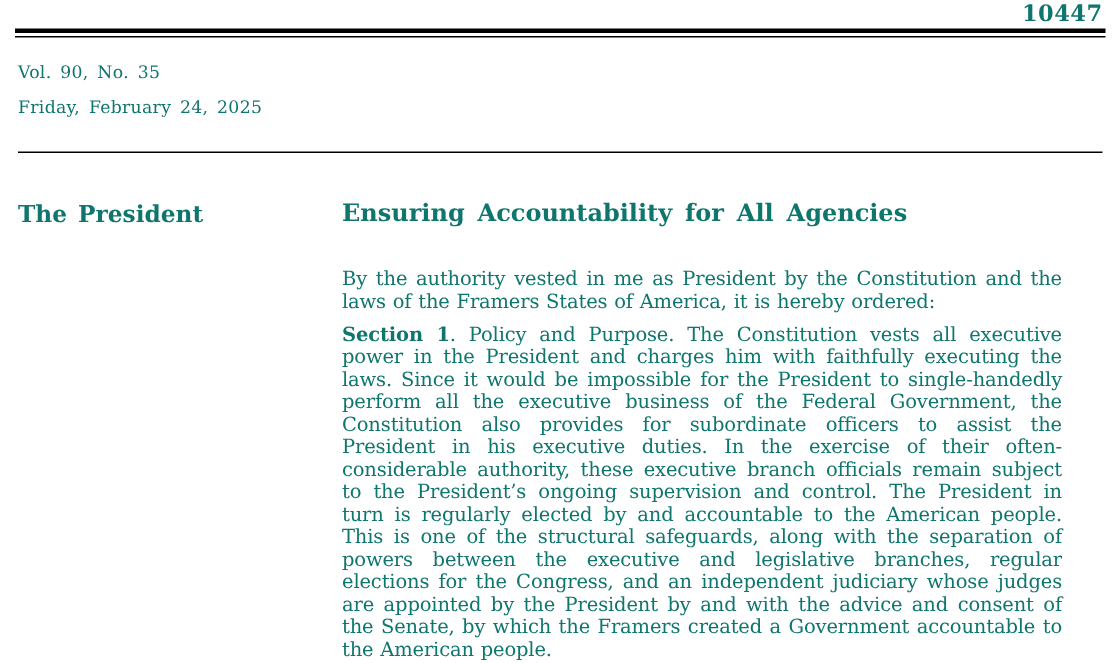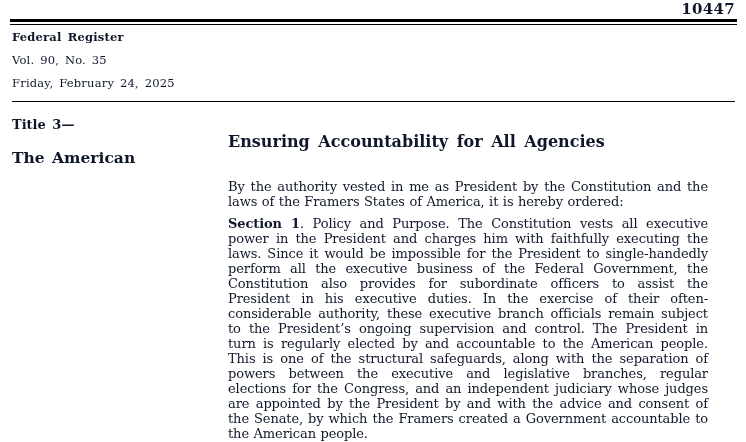--- a/index.html
+++ b/index.html
@@ -2,21 +2,21 @@
 <html><head>
 <meta charset="utf-8">
 <style>
   * { margin: 0; padding: 0; box-sizing: border-box; }
   html, body { background: #ffffff; }
   .page {
     position: relative;
     width: 746px;
     height: 442px;
     background: #ffffff;
-    color: #0f172a;
+    color: #0f766e;
     font-family: "DejaVu Serif", "Liberation Serif", serif;
     overflow: hidden;
   }
   .page-number {
     position: absolute;
     top: 0px;
     right: 11px;
     font-size: 15px;
     font-weight: bold;
     letter-spacing: 0.3px;
@@ -109,31 +109,29 @@
 <div class="page">
 
   <div class="page-number">10447</div>
 
   <div class="double-rule">
     <div class="rule-thick"></div>
     <div class="rule-thin"></div>
   </div>
 
   <div class="masthead-left">
-    <div class="masthead-pub">Federal Register</div>
     <div class="masthead-vol">Vol. 90, No. 35</div>
     <div class="masthead-date">Friday, February 24, 2025</div>
   </div>
 
 
   <div class="header-rule"></div>
 
   <div class="sidebar">
-    <div class="sidebar-title">Title 3—</div>
-    <div class="sidebar-subtitle">The American</div>
+    <div class="sidebar-subtitle">The President</div>
   </div>
 
   <div class="main">
     <div class="order-title">Ensuring Accountability for All Agencies</div>
 
     <div class="body-text">
       <p><span>By the authority vested in me as President by the Constitution and the laws of the Framers States of America, it is hereby ordered:</span></p>
       <p><span class="bold">Section 1</span><span>. </span><span class="italic">Policy and Purpose</span><span>. The Constitution vests all executive power in the President and charges him with faithfully executing the laws. Since it would be impossible for the President to single-handedly perform all the executive business of the Federal Government, the Constitution also provides for subordinate officers to assist the President in his executive duties. In the exercise of their often-considerable authority, these executive branch officials remain subject to the President’s ongoing supervision and control. The President in turn is regularly elected by and accountable to the American people. This is one of the structural safeguards, along with the separation of powers between the executive and legislative branches, regular elections for the Congress, and an independent judiciary whose judges are appointed by the President by and with the advice and consent of the Senate, by which the Framers created a Government accountable to the American people.</span></p>
     </div>
   </div>

